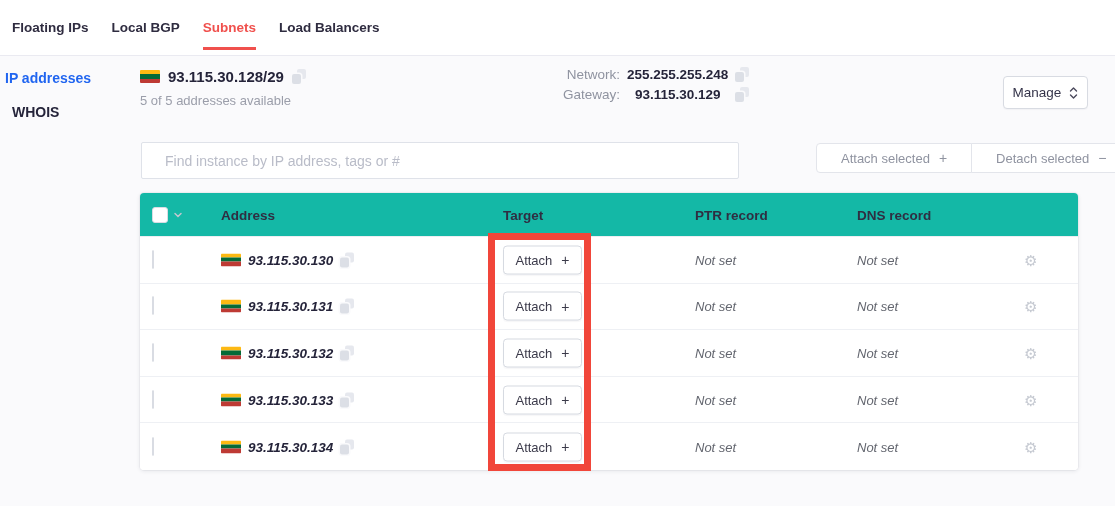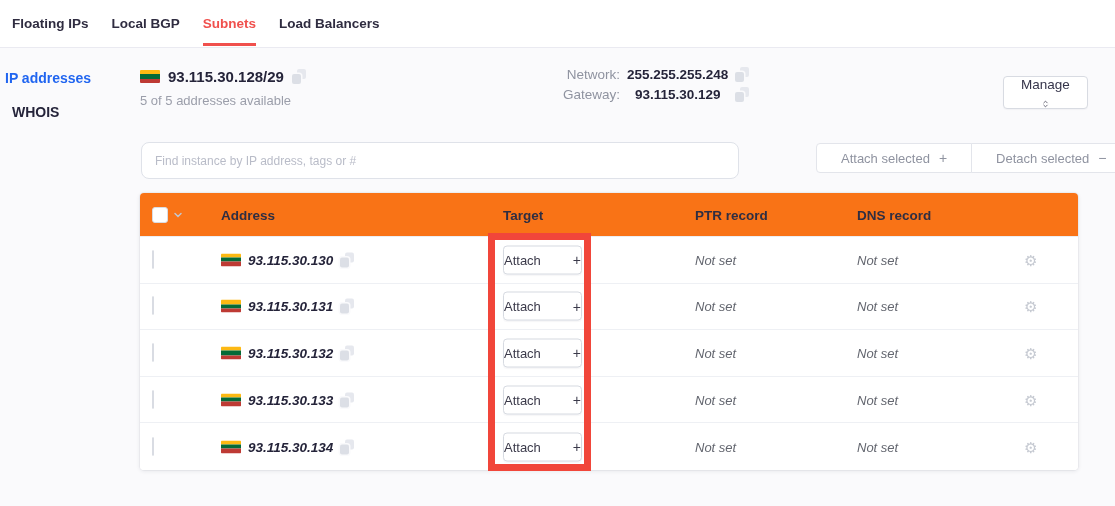--- a/index.html
+++ b/index.html
@@ -1,21 +1,21 @@
 <!DOCTYPE html>
 <html><head>
 <meta charset="utf-8">
 <style>
   * { margin:0; padding:0; box-sizing:border-box; }
   html,body { background:#fff; }
   body { font-family:"Liberation Sans", sans-serif; }
   #app { position:relative; width:1115px; height:506px; background:#fafafc; overflow:hidden; }
 
   
-  .tabbar { position:absolute; top:0; left:0; width:1115px; height:48px; background:#ffffff;
+  .tabbar { position:absolute; top:0; left:0; width:1115px; height:56px; background:#ffffff;
             border-bottom:1px solid #eaeaf1; display:flex; align-items:center; padding-left:12px; gap:23px; }
   .tab { font-weight:700; font-size:13.5px; color:#2f2c40; height:43px; display:flex; align-items:center;
          position:relative; cursor:pointer; white-space:nowrap; }
   .tab.active { color:#f0504d; }
   .tab.active::after { content:""; position:absolute; left:0; right:0; bottom:-1px; height:3px; background:#f0504d; }
 
   
   .side-ip    { position:absolute; left:5px; top:70px;  color:#2065f0; font-weight:700; font-size:14px; cursor:pointer; }
   .side-whois { position:absolute; left:12px; top:104px; color:#25243a; font-weight:700; font-size:14px; cursor:pointer; }
 
@@ -34,57 +34,57 @@
   .cidr  { font-size:15px; font-weight:700; color:#25243a; }
   .avail { position:absolute; left:140px; top:93px; font-size:13px; color:#9b9eaa; }
 
   .netblock { position:absolute; left:560px; top:64px; font-size:13.5px; }
   .netline  { display:flex; align-items:center; gap:7px; height:20px;justify-content:space-between; }
   .netlabel { color:#8f93a0; width:60px; text-align:right; }
   .netval   { color:#25243a; font-weight:700; }
 
   .manage-btn { position:absolute; left:1003px; top:76px; width:85px; height:33px; background:#fff;
       border:1px solid #d8dbe2; border-radius:4px; display:flex; align-items:center; justify-content:center;
-      gap:8px; font-size:13.5px; color:#35344a; cursor:pointer; box-shadow:0 1px 1px rgba(40,45,70,0.04);flex-direction:column; }
+      gap:8px; font-size:13.5px; color:#35344a; cursor:pointer; box-shadow:0 1px 1px rgba(40,45,70,0.04); }
 
   
   .search-input { position:absolute; left:141px; top:142px; width:598px; height:37px; border:1px solid #dfe2e9;
-      border-radius:8px; padding:0 13px; font-size:12px; color:#555; background:#fff; outline:none;
+      border-radius:2px; padding:0 23px; font-size:14px; color:#555; background:#fff; outline:none;
       font-family:"Liberation Sans", sans-serif; }
   .search-input::placeholder { color:#b9bcc8; }
 
   .sel-group { position:absolute; left:816px; top:143px; height:30px; display:flex; }
   .sel-btn { background:#fff; border:1px solid #e3e5eb; color:#8f93a0; font-size:13px; padding:0 24px;
       display:flex; align-items:center; gap:9px; cursor:pointer; white-space:nowrap; }
   .sel-btn:first-child { border-radius:4px 0 0 4px; }
   .sel-btn:last-child  { border-radius:0 4px 4px 0; margin-left:-1px; }
   .sel-sign { font-size:14px; color:#8f93a0; }
 
   
   .card { position:absolute; left:140px; top:193px; width:938px; height:277px; background:#fff; border-radius:4px;
       box-shadow:0 1px 4px rgba(30,35,60,0.10), 0 0 0 1px rgba(35,40,60,0.035); }
-  .thead { position:relative; height:44px; background:#f97316; border-bottom:1px solid #eceef2;
+  .thead { position:relative; height:44px; background:#14b8a6; border-bottom:1px solid #eceef2;
       border-radius:4px 4px 0 0; }
   .trow  { position:relative; height:46.6px; border-bottom:1px solid #eef0f4; background:#fff; }
   .trow:last-child { border-bottom:none; border-radius:0 0 4px 4px; }
 
   .cell { position:absolute; top:50%; transform:translateY(-50%); }
   .c-check { left:12px; }  .c-addr { left:81px; } .c-target { left:363px; }
   .c-ptr { left:555px; }   .c-dns { left:717px; } .c-gear { left:884px; }
 
   .th { font-size:13.5px; font-weight:700; color:#2f2e42; }
   .checkbox { width:16px; height:16px; background:#fff; border:1px solid #d9dce3; border-radius:3px; cursor:pointer; }
   .check-wrap { display:flex; align-items:center; gap:5px; }
   .chev { width:10px; height:10px; color:#c2c6cf; }
 
   .addr-wrap { display:flex; align-items:center; gap:7px;font-style:italic; }
   .addr { font-size:13.5px; font-weight:700; color:#25243a; }
 
   .attach-btn { width:79px; height:29px; background:#fff; border:1px solid #d6dae1; border-radius:4px;
-      display:flex; align-items:center; justify-content:space-between; gap:9px; font-size:13px; color:#3b3a4a;
+      display:flex; align-items:center; justify-content:center; gap:9px; font-size:13px; color:#3b3a4a;
       cursor:pointer; box-shadow:0 1px 1px rgba(40,45,70,0.04); }
   .attach-plus { font-size:14px; color:#3b3a4a; }
 
   .notset { font-size:13px; font-style:italic; color:#63666f; }
   .gear { font-size:15px; color:#c6cad2; cursor:pointer; line-height:1; }
 
   
   .hl-box { position:absolute; left:488px; top:233px; width:103px; height:238px;
       border:7px solid #f1463a; z-index:10; pointer-events:none; }
 </style>

